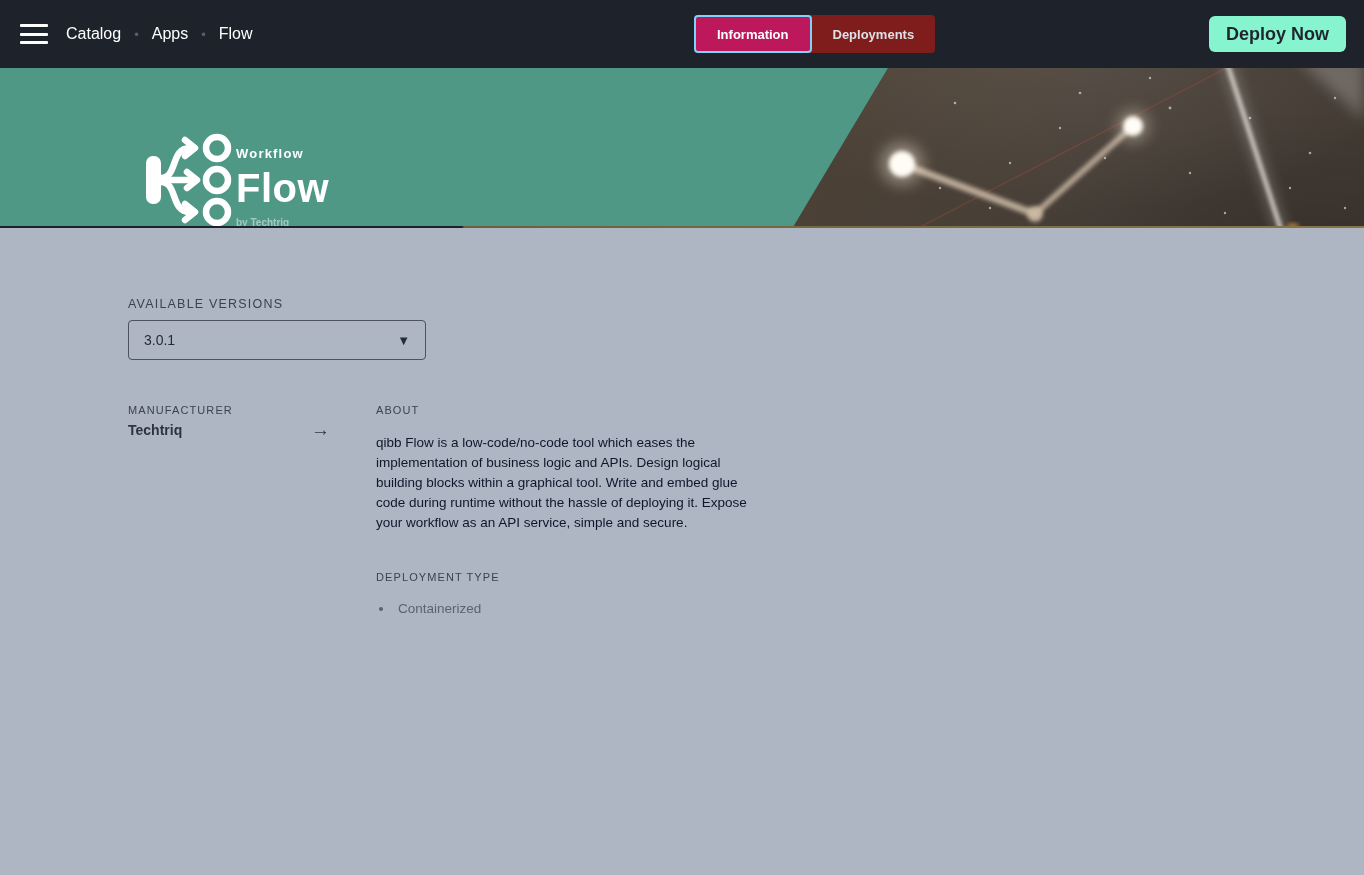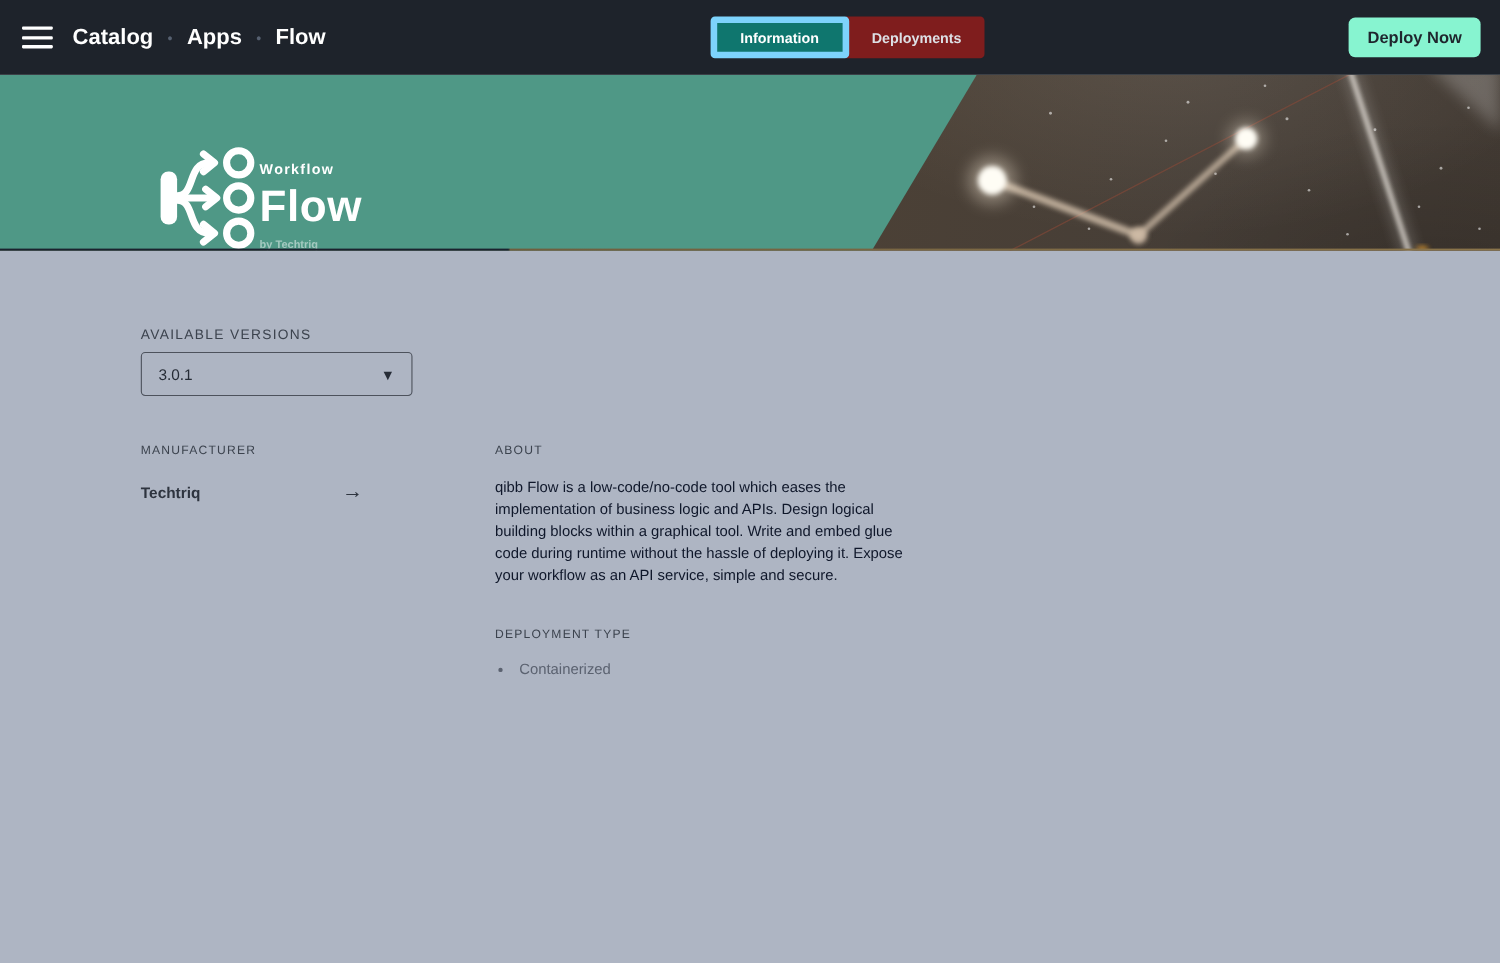--- a/index.html
+++ b/index.html
@@ -10,35 +10,35 @@
   }
 
   
   .navbar {
     position:relative; height:68px; background:#1e232b;
     display:flex; align-items:center; padding:0 18px;
   }
   .hamburger { width:28px; height:20px; display:flex; flex-direction:column; justify-content:space-between; cursor:pointer; margin-left:2px; }
   .hamburger span { display:block; height:3px; background:#ffffff; border-radius:1px; }
   .breadcrumb { display:flex; align-items:center; margin-left:18px; gap:13px; }
-  .crumb { color:#ffffff; font-size:20px; font-weight:bold; cursor:pointer; }
+  .crumb { color:#ffffff; font-size:16px; font-weight:normal; cursor:pointer; }
   .crumb-sep { color:#566070; font-size:13px; }
   .tabs {
     position:absolute; left:646px; top:15px; display:flex; height:38px;
   }
   .tab { display:flex; align-items:center; padding:0 21px; font-size:13px; font-weight:bold; cursor:pointer; }
   .tab-active {
-    background:#0f766e; border:6px solid #7dd3fc; border-radius:4px; color:#ffffff; z-index:2;
+    background:#be185d; border:2px solid #7dd3fc; border-radius:4px; color:#ffffff; z-index:2;margin-left:48px;
   }
   .tab-inactive {
     background:#7f1d1d; border-radius:0 4px 4px 0; color:#dde0e5; margin-left:-3px; z-index:1; padding-left:24px;
   }
   .deploy-btn {
     position:absolute; right:18px; top:16px; height:36px; padding:0 17px;
-    background:#87f4d0; color:#1f252d; font-size:15px; font-weight:bold;
+    background:#87f4d0; color:#1f252d; font-size:18px; font-weight:bold;
     border:none; border-radius:6px; cursor:pointer; font-family:inherit;
   }
 
   
   .hero { position:relative; height:160px; overflow:hidden; }
   .hero-photo {
     position:absolute; inset:0;
     background:
       radial-gradient(ellipse 600px 300px at 78% -20%, rgba(255,240,220,0.10), transparent 60%),
       radial-gradient(ellipse 500px 280px at 96% 130%, rgba(0,0,0,0.20), transparent 60%),
@@ -61,32 +61,32 @@
   .hero-overline { color:#ffffff; font-size:13px; font-weight:bold; letter-spacing:1.2px; }
   .hero-title { color:#ffffff; font-size:40px; font-weight:bold; letter-spacing:0.5px; margin:5px 0 6px 0; }
   .hero-byline { color:rgba(255,255,255,0.48); font-size:10px; font-weight:bold; }
 
   
   .main { padding:69px 0 0 128px; }
   .section-label {
     font-size:12.5px; letter-spacing:1.2px; color:#3c434e; margin-bottom:9px;
   }
   .version-select {
-    width:247px; height:40px; border:1px solid #4d525c; border-radius:4px;
+    width:298px; height:40px; border:1px solid #4d525c; border-radius:4px;
     display:flex; align-items:center; justify-content:space-between;
     padding:0 15px; cursor:pointer; background:transparent;
   }
   .version-value { font-size:14px; color:#262c36; }
   .caret { font-size:13px; color:#262c36; }
 
   .columns { display:flex; margin-top:44px; }
   .col-left { width:202px; }
-  .col-right { width:392px; margin-left:120px; }
+  .col-right { width:392px; margin-left:46px; }
   .heading { font-size:11px; letter-spacing:1.1px; color:#3c434e; }
-  .mfr-row { display:flex; justify-content:space-between; align-items:center; margin-top:22px; cursor:pointer;gap:12px; }
+  .mfr-row { display:flex; justify-content:space-between; align-items:center; margin-top:4px; cursor:pointer;gap:12px; }
   .mfr-name { font-size:14px; font-weight:bold; color:#2e343f; }
   .mfr-arrow { font-size:19px; color:#2e343f; line-height:1; }
   .body-text { font-size:13.5px; line-height:20px; color:#0f172a; margin-top:17px; }
   .deploy-type { margin-top:38px; }
   .deploy-list { margin:18px 0 0 18px; }
   .deploy-list li { font-size:13.5px; color:#5b6270; padding-left:4px; }
 </style>
 </head>
 <body>
 

